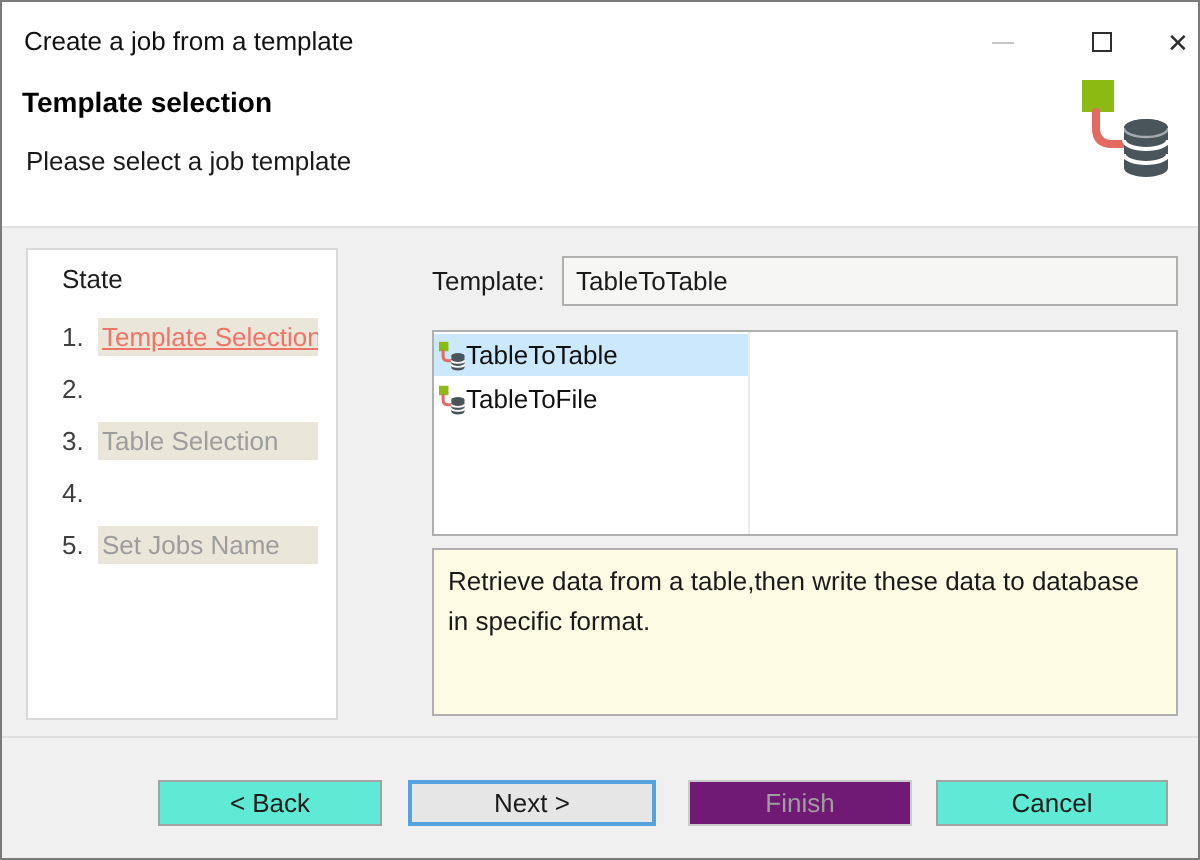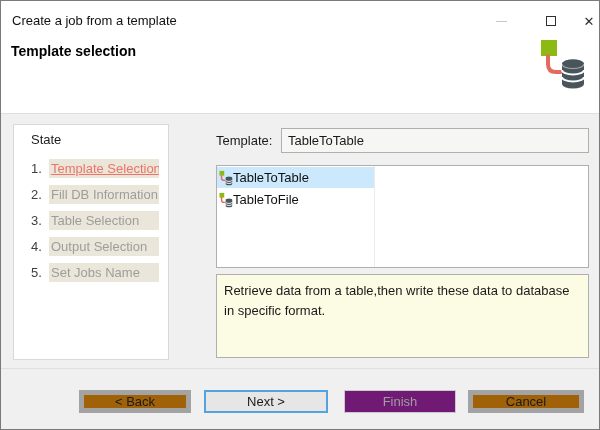--- a/index.html
+++ b/index.html
@@ -47,21 +47,21 @@
   .list-item .mini-icon { flex: none; margin-right: 0px; }
   .list-item-label { font-size: 13px; color: #111; white-space: nowrap; }
   .descbox {
     position: absolute; left: 215px; top: 160px; width: 373px; height: 84px;
     background: #fcfbe3; border: 1px solid #afafaf; padding: 6px 10px 15px 7px;
     font-size: 13px; line-height: 20px; color: #1a1a1a;
   }
   
   .footer { position: absolute; left: 0; right: 0; bottom: 0; height: 61px; background: #f0f0f0; border-top: 1px solid #dfdfdf; }
   .btn {
-    position: absolute; top: 21px; height: 23px; background: #a16207; border: 5px solid #a3a3a3;
+    position: absolute; top: 21px; height: 23px; background: #5eead4; border: 1px solid #a3a3a3;
     font-family: "Liberation Sans", sans-serif; font-size: 13px; color: #1a1a1a;
     display: flex; align-items: center; justify-content: center; cursor: default; padding: 0;
   }
   .btn-back   { left: 78px;  width: 112px; }
   .btn-next   { left: 203px; width: 124px; border: 2px solid #55a3de; background: #e6e6e6; }
   .btn-finish { left: 343px; width: 112px; background: #701a75; border: 1px solid #cacaca; color: #9e9e9e; }
   .btn-cancel { left: 467px; width: 116px; text-align: center; }
 </style>
 </head>
 <body>
@@ -76,20 +76,21 @@
     <div class="winbtn btn-max">
         <div class="glyph-max"></div>
       </div>
     <div class="winbtn btn-close">
         <span class="glyph-close">✕</span>
       </div>
   </div>
 
   <div class="header">
     <div class="header-title">Template selection</div>
+    <div class="header-subtitle">Please select a job template</div>
     <svg class="header-icon" width="46" height="54" viewBox="0 0 46 54">
       <rect x="1" y="3" width="16" height="16" fill="#8cba12"></rect>
       <path d="M8 19 L8 27 Q8 35 16 35 L21 35" stroke="#e4695f" stroke-width="4" fill="none" stroke-linecap="round"></path>
       <path d="M22 27 A11 4.5 0 0 1 44 27 L44 47 A11 4.5 0 0 1 22 47 Z" fill="#4a545b"></path>
       <ellipse cx="33" cy="27" rx="11" ry="4.5" fill="#4a545b"></ellipse>
       <path d="M22 33 A11 4.5 0 0 0 44 33" stroke="#ffffff" stroke-width="2" fill="none"></path>
       <path d="M22 40 A11 4.5 0 0 0 44 40" stroke="#ffffff" stroke-width="2" fill="none"></path>
       <path d="M22 27 A11 4.5 0 0 0 44 27" stroke="#ffffff" stroke-width="1.2" fill="none" opacity="0.5"></path>
     </svg>
   </div>
@@ -98,29 +99,27 @@
 
     <div class="state-panel">
       <div class="state-title">State</div>
       <div class="steps">
         <div class="step active">
           <span class="step-num">1.</span>
           <span class="step-strip"><span class="step-label">Template Selection</span></span>
         </div>
         <div class="step">
           <span class="step-num">2.</span>
-          <span class="step-strip"><span class="step-label">Fill DB Information</span></span>
         </div>
         <div class="step">
           <span class="step-num">3.</span>
           <span class="step-strip"><span class="step-label">Table Selection</span></span>
         </div>
         <div class="step">
           <span class="step-num">4.</span>
-          <span class="step-strip"><span class="step-label">Output Selection</span></span>
         </div>
         <div class="step">
           <span class="step-num">5.</span>
           <span class="step-strip"><span class="step-label">Set Jobs Name</span></span>
         </div>
       </div>
     </div>
 
     <div class="template-row-label">Template:</div>
     <div class="template-field">TableToTable</div>

